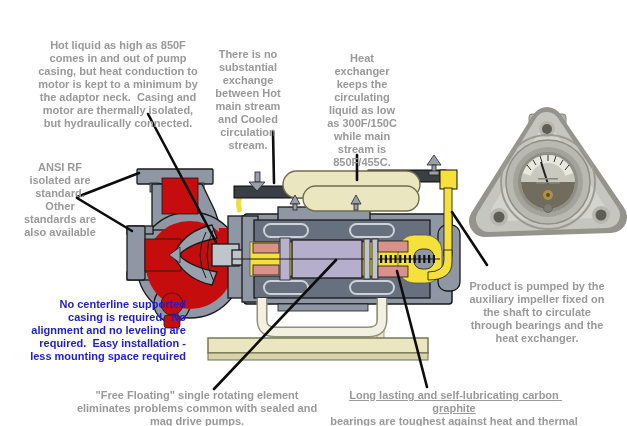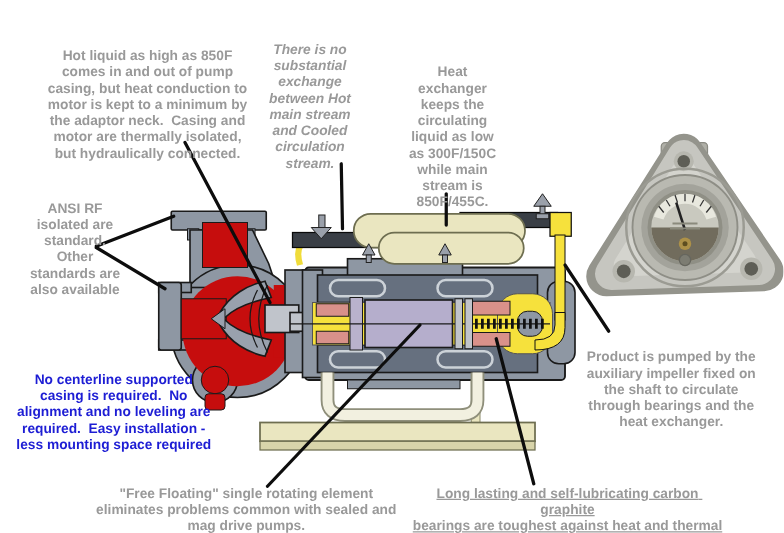--- a/index.html
+++ b/index.html
@@ -175,21 +175,21 @@
     </g>
   </svg>
 
   <div class="note gray" style="left:18px;top:7px;width:200px;">Hot liquid as high as 850F
 comes in and out of pump
 casing, but heat conduction to
 motor is kept to a minimum by
 the adaptor neck.  Casing and
 motor are thermally isolated,
 but hydraulically connected.</div>
-  <div class="note gray" style="left:207px;top:2px;width:82px;font-style:italic;">There is no
+  <div class="note gray" style="left:207px;top:16px;width:82px;">There is no
 substantial
 exchange
 between Hot
 main stream
 and Cooled
 circulation
 stream.</div>
   <div class="note gray" style="left:318px;top:20px;width:88px;">Heat
 exchanger
 keeps the
@@ -198,21 +198,21 @@
 as 300F/150C
 while main
 stream is
 850F/455C.</div>
   <div class="note gray" style="left:8px;top:129px;width:104px;">ANSI RF
 isolated are
 standard.
 Other
 standards are
 also available</div>
-  <div class="note blue" style="left:8px;top:266px;width:166px;">No centerline supported
+  <div class="note blue" style="left:20px;top:266px;width:166px;text-align:right;">No centerline supported
 casing is required.  No
 alignment and no leveling are
 required.  Easy installation -
 less mounting space required</div>
   <div class="note gray" style="left:72px;top:357px;width:250px;">"Free Floating" single rotating element
 eliminates problems common with sealed and
 mag drive pumps.</div>
   <div class="note gray" style="left:328px;top:357px;width:252px;text-decoration:underline;">Long lasting and self-lubricating carbon graphite
 bearings are toughest against heat and thermal
 impact.</div>

